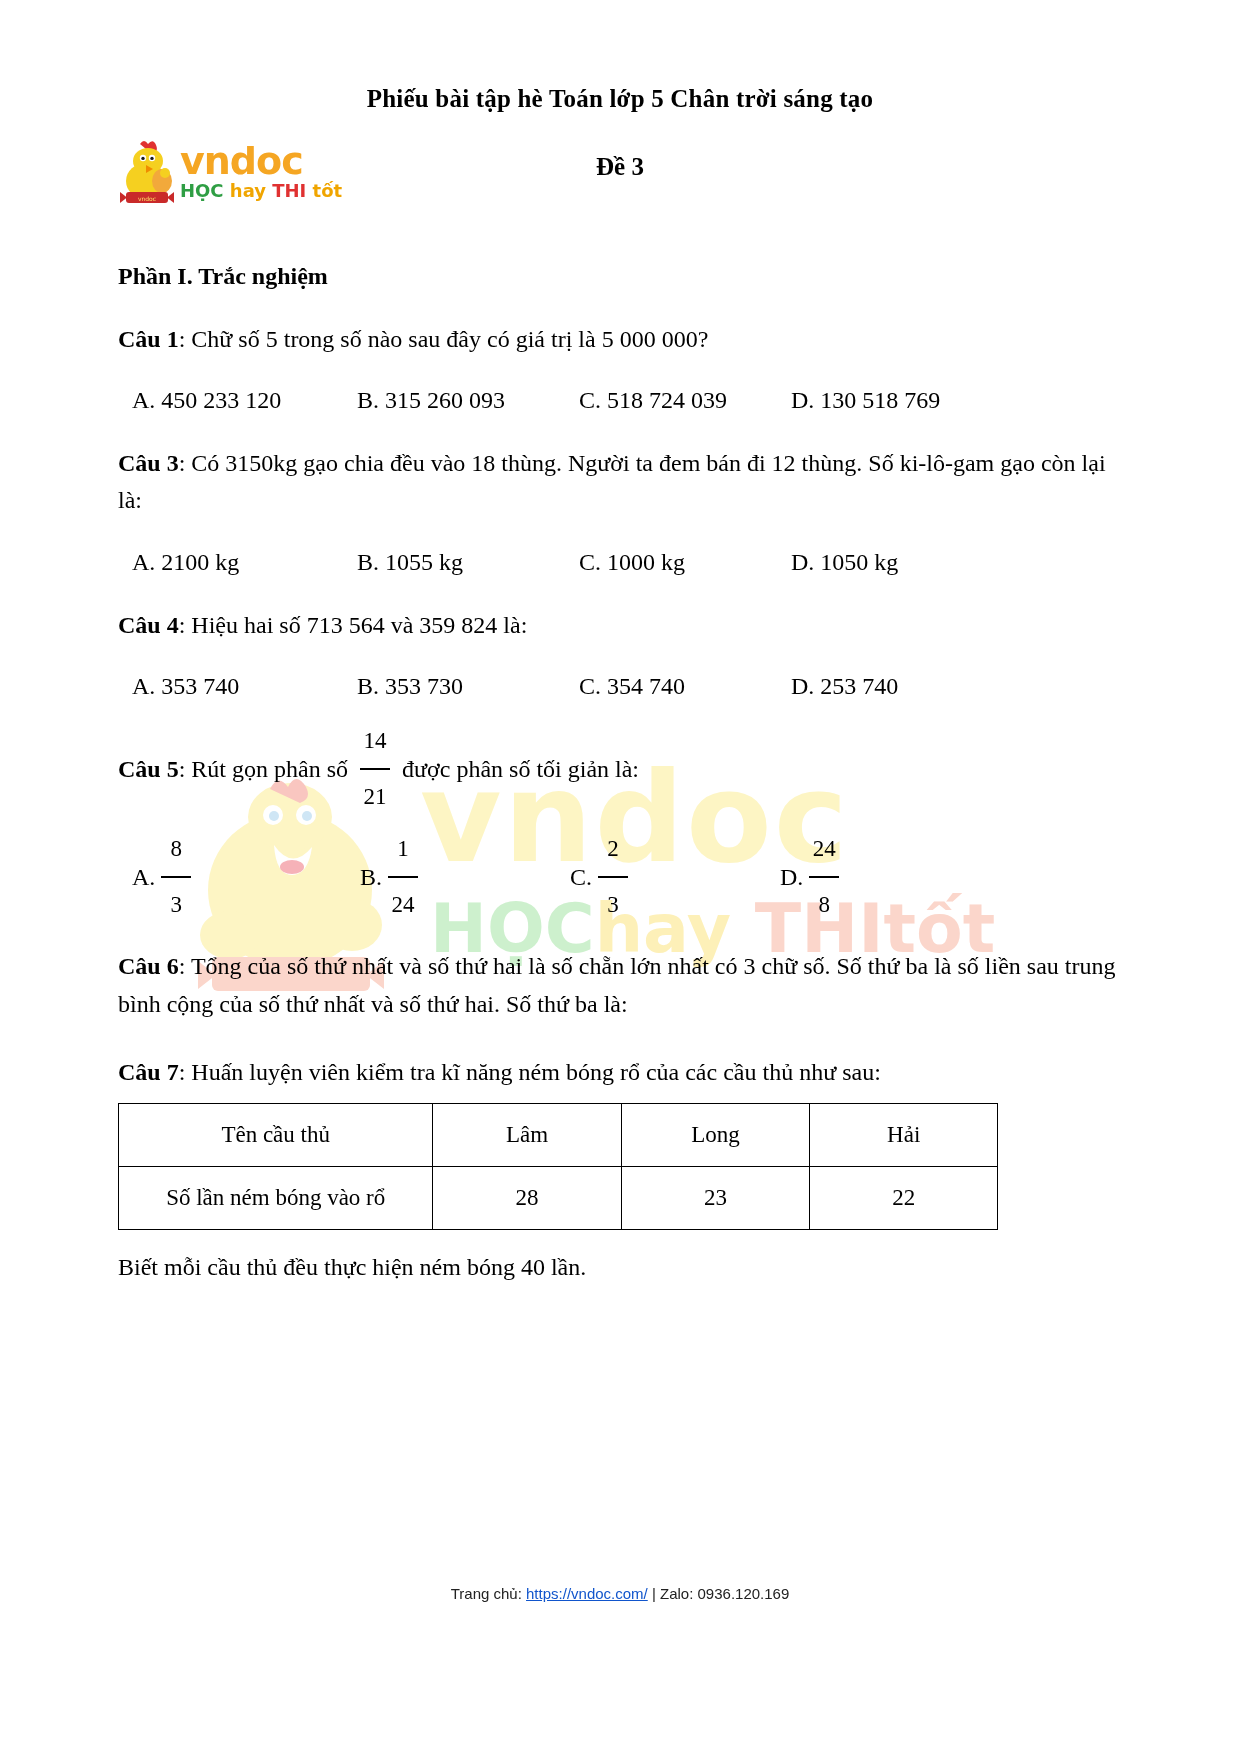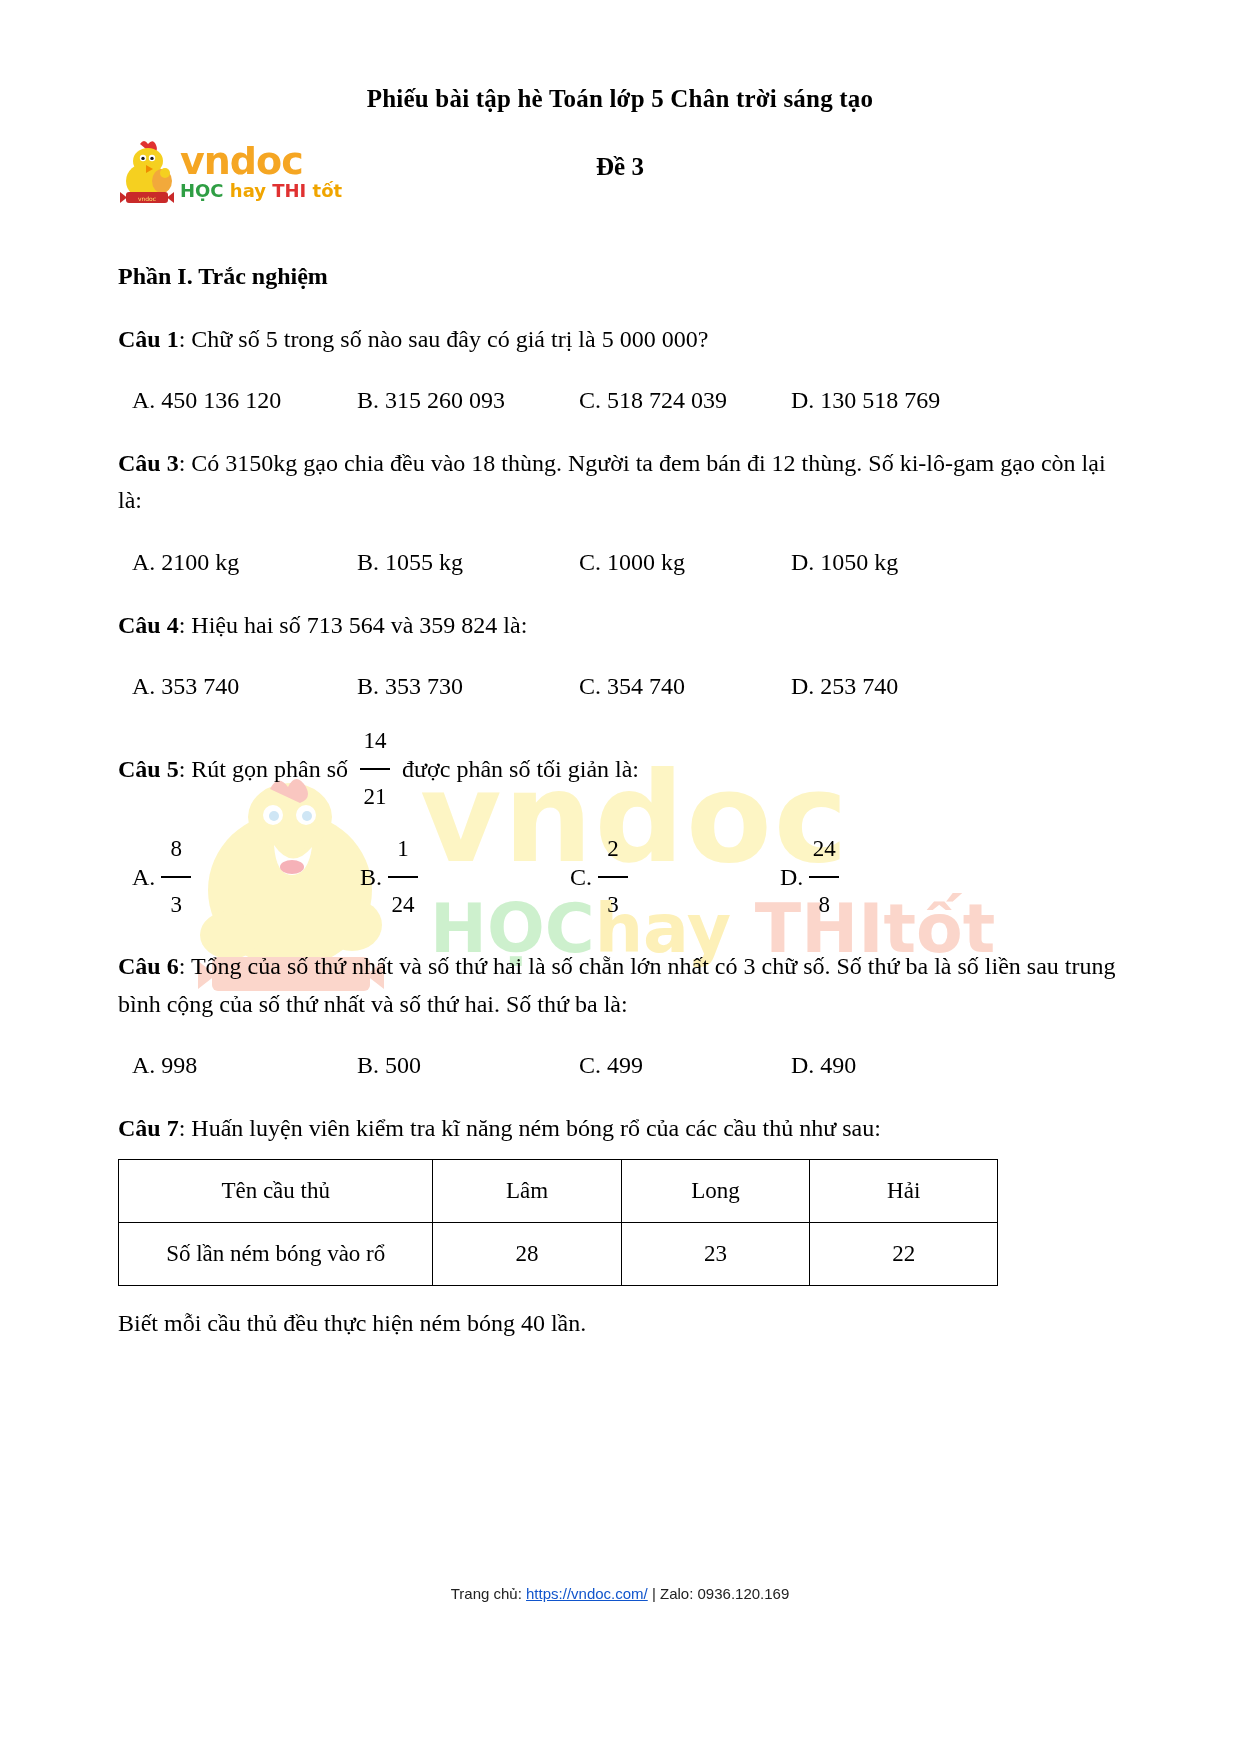--- a/index.html
+++ b/index.html
@@ -266,21 +266,21 @@
 
     <div class="doc-title">Phiếu bài tập hè Toán lớp 5 Chân trời sáng tạo</div>
     <div class="doc-sub">Đề 3</div>
 
     <div class="section-head">Phần I. Trắc nghiệm</div>
 
     <div class="q">
       <b>Câu 1</b><span>: Chữ số 5 trong số nào sau đây có giá trị là 5 000 000?</span>
     </div>
     <div class="opts">
-      <span class="opt w1">A. 450 136 120</span>
+      <span class="opt w1">A. 450 233 120</span>
       <span class="opt w2">B. 315 260 093</span>
       <span class="opt w3">C. 518 724 039</span>
       <span class="opt w4">D. 130 518 769</span>
     </div>
 
     <div class="q">
       <b>Câu 3</b><span>: Có 3150kg gạo chia đều vào 18 thùng. Người ta đem bán đi 12 thùng. Số ki-lô-gam gạo còn lại là:</span>
     </div>
     <div class="opts">
       <span class="opt w1">A. 2100 kg</span>
@@ -337,26 +337,20 @@
             <span class="num">24</span>
             <span class="bar"></span>
             <span class="den">8</span>
           </span>
       </span>
     </div>
 
     <div class="q">
       <b>Câu 6</b><span>: Tổng của số thứ nhất và số thứ hai là số chẵn lớn nhất có 3 chữ số. Số thứ ba là số liền sau trung bình cộng của số thứ nhất và số thứ hai. Số thứ ba là:</span>
     </div>
-    <div class="opts">
-      <span class="opt w1">A. 998</span>
-      <span class="opt w2">B. 500</span>
-      <span class="opt w3">C. 499</span>
-      <span class="opt w4">D. 490</span>
-    </div>
 
     <div class="q">
       <b>Câu 7</b><span>: Huấn luyện viên kiểm tra kĩ năng ném bóng rổ của các cầu thủ như sau:</span>
     </div>
 
     <table class="data">
       <tbody>
         <tr>
           <td class="col-label">Tên cầu thủ</td>
           <td class="col-p">Lâm</td>

